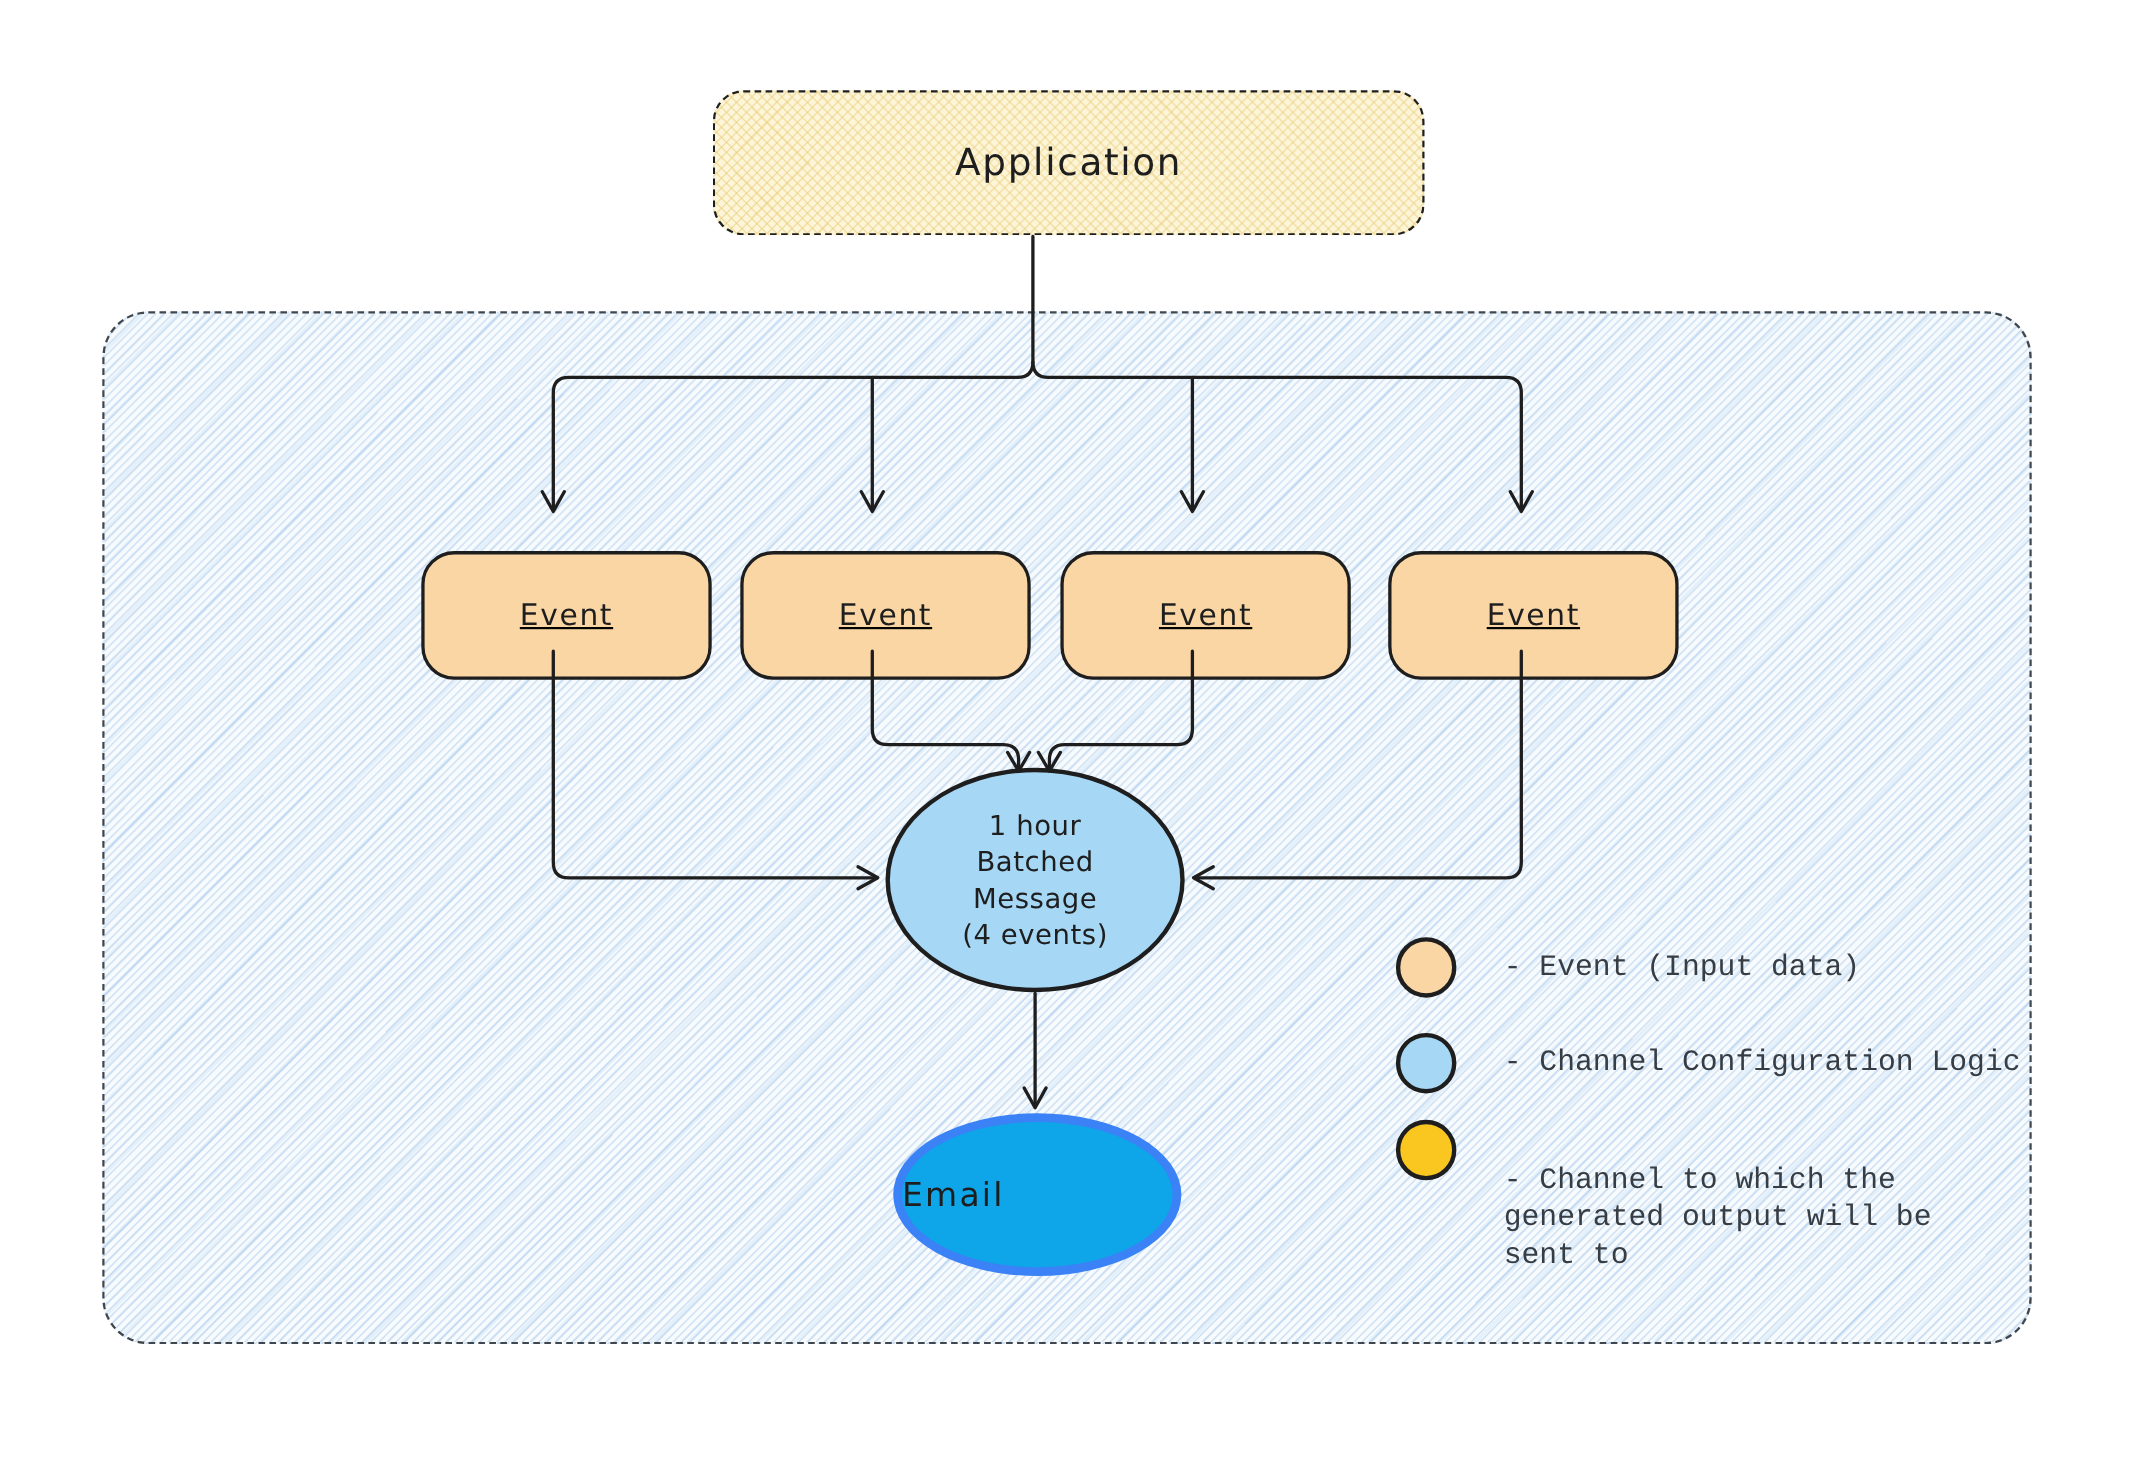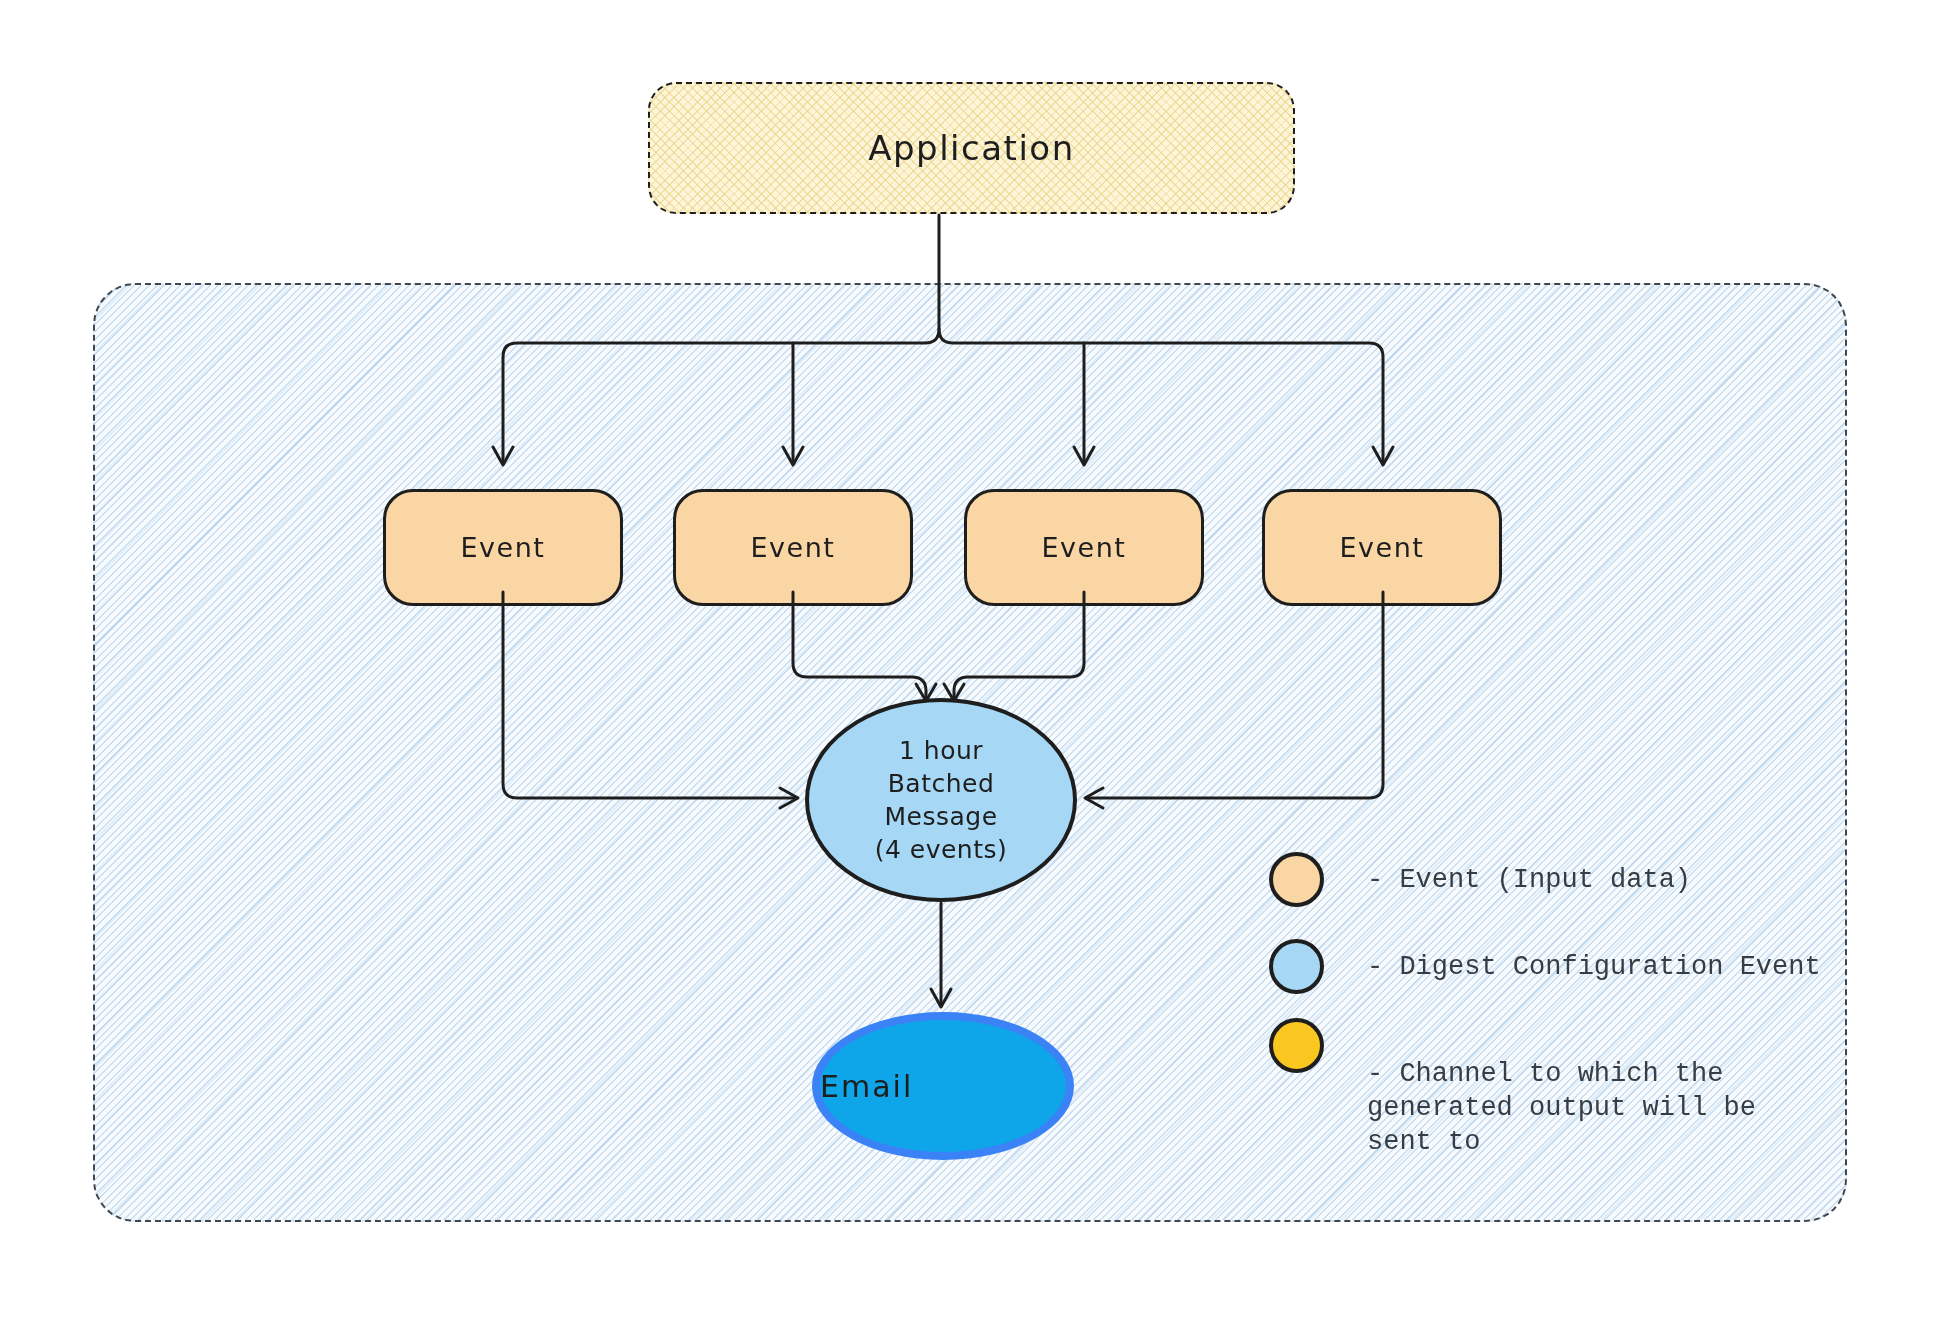--- a/index.html
+++ b/index.html
@@ -34,23 +34,23 @@
         rgba(255,255,255,0) 1.3px, rgba(255,255,255,0) 6.5px),
       repeating-linear-gradient(135deg,
         rgba(233,205,122,0.55) 0px, rgba(233,205,122,0.55) 1.3px,
         rgba(255,255,255,0) 1.3px, rgba(255,255,255,0) 6.5px);
     display:flex; align-items:center; justify-content:center;
   }
   .app-label { font-size:34px; letter-spacing:1.5px; color:#1e1e1e; }
 
   
   .event-node {
-    width:240px; height:117px; top:489px;
+    width:264px; height:117px; top:501px;
     background:#f9d6a4; border:3px solid #1e1e1e; border-radius:30px;
-    display:flex; align-items:center; justify-content:center;
+    display:flex; align-items:center; justify-content:center;text-decoration:underline;
   }
   .event-label { font-size:27px; letter-spacing:1.5px; color:#1e1e1e; }
   #event-1 { left:383px; }
   #event-2 { left:673px; }
   #event-3 { left:964px; }
   #event-4 { left:1262px; }
 
   
   .digest-node {
     left:805px; top:698px; width:272px; height:204px;
@@ -120,21 +120,21 @@
 
 <div class="abs email-node">
   <span class="email-label">Email</span>
 </div>
 
 <div class="abs legend-swatch sw-event"></div>
 <div class="abs legend-swatch sw-digest"></div>
 <div class="abs legend-swatch sw-channel"></div>
 
 <div class="abs legend-text" id="legend-text-1">- Event (Input data)</div>
-<div class="abs legend-text" id="legend-text-2">- Digest Configuration Event</div>
+<div class="abs legend-text" id="legend-text-2">- Channel Configuration Logic</div>
 <div class="abs legend-text" id="legend-text-3">- Channel to which the generated output will be sent to</div>
 
 <svg class="abs wires" width="1945" height="1339" viewBox="0 0 1945 1339">
 
   <path class="wire" d="M 939 215 L 939 329 Q 939 343 925 343 L 517 343 Q 503 343 503 357 L 503 461"></path>
   <path class="wire" d="M 493 447 L 503 465 L 513 447"></path>
 
   <path class="wire" d="M 939 329 Q 939 343 953 343 L 1369 343 Q 1383 343 1383 357 L 1383 461"></path>
   <path class="wire" d="M 1373 447 L 1383 465 L 1393 447"></path>
 

